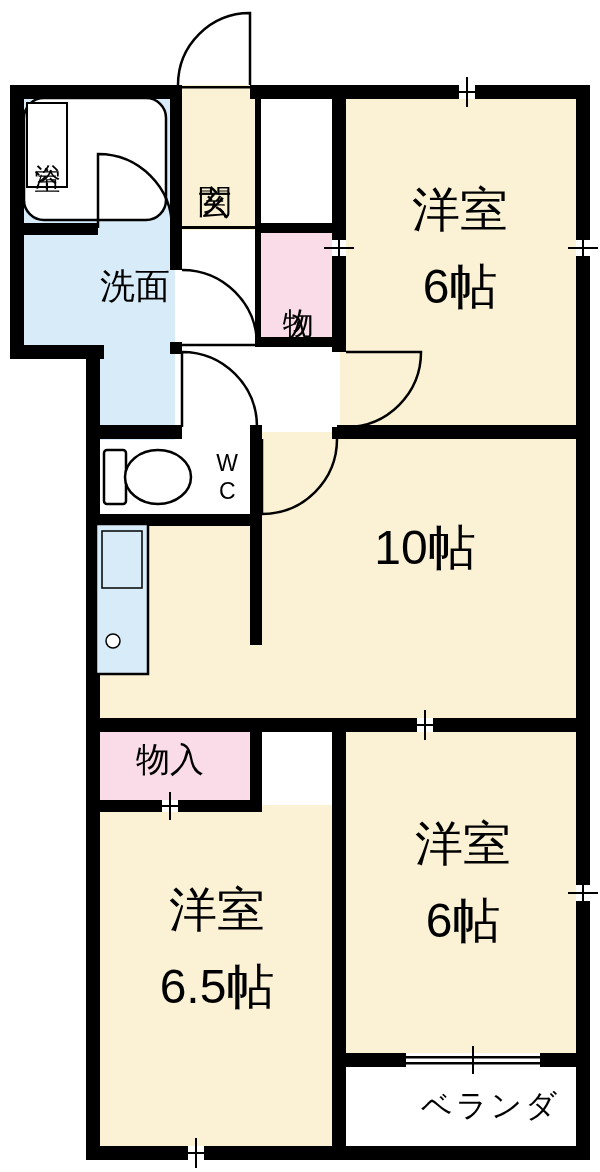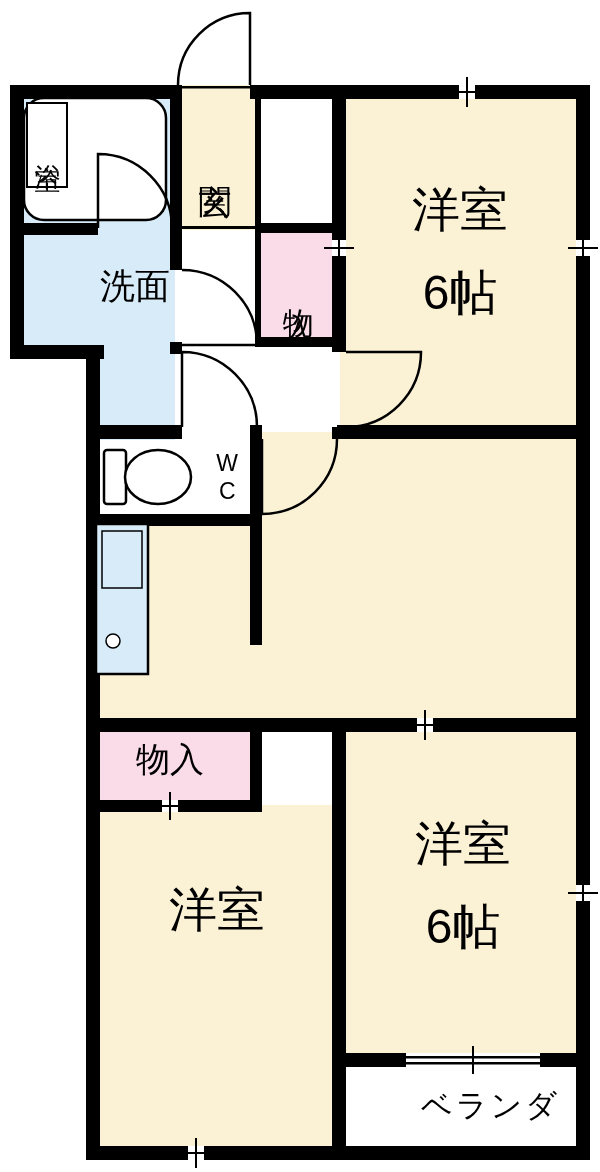--- a/index.html
+++ b/index.html
@@ -24,21 +24,21 @@
     letter-spacing:4px;
     display:flex;align-items:center;justify-content:center;
   }
   .lbl-box{
     border:2.5px solid #000;
     background:#fff;
     box-sizing:border-box;
   }
   .room-lbl{
     display:flex;flex-direction:column;align-items:center;
-    gap:28px;text-align:center;
+    gap:22px;text-align:center;
   }
 </style>
 </head>
 <body>
 
 <div class="plan">
 
   <svg width="600" height="1172" viewBox="0 0 600 1172">
 
     <g>
@@ -165,26 +165,28 @@
     <div class="v" style="left:272px;top:238px;width:52px;height:100px;font-size:31px">物入</div>
 
     <div class="v" style="left:207px;top:444px;width:40px;height:68px;font-size:23px;letter-spacing:2px">WC</div>
 
     <div class="room-lbl" style="left:350px;top:182px;width:220px;font-size:48px">
       <div>洋室</div>
       <div>6帖</div>
     </div>
 
     <div class="room-lbl" style="left:290px;top:520px;width:270px;font-size:48px">
+      <div>10帖</div>
     </div>
 
     <div style="left:110px;top:740px;width:120px;font-size:34px;text-align:center">物入</div>
 
     <div class="room-lbl" style="left:103px;top:882px;width:228px;font-size:48px">
       <div>洋室</div>
+      <div>6.5帖</div>
     </div>
 
     <div class="room-lbl" style="left:360px;top:816px;width:206px;font-size:48px">
       <div>洋室</div>
       <div>6帖</div>
     </div>
 
     <div style="left:375px;top:1088px;width:185px;font-size:31px;text-align:right;letter-spacing:3px">ベランダ</div>
   </div>
 

